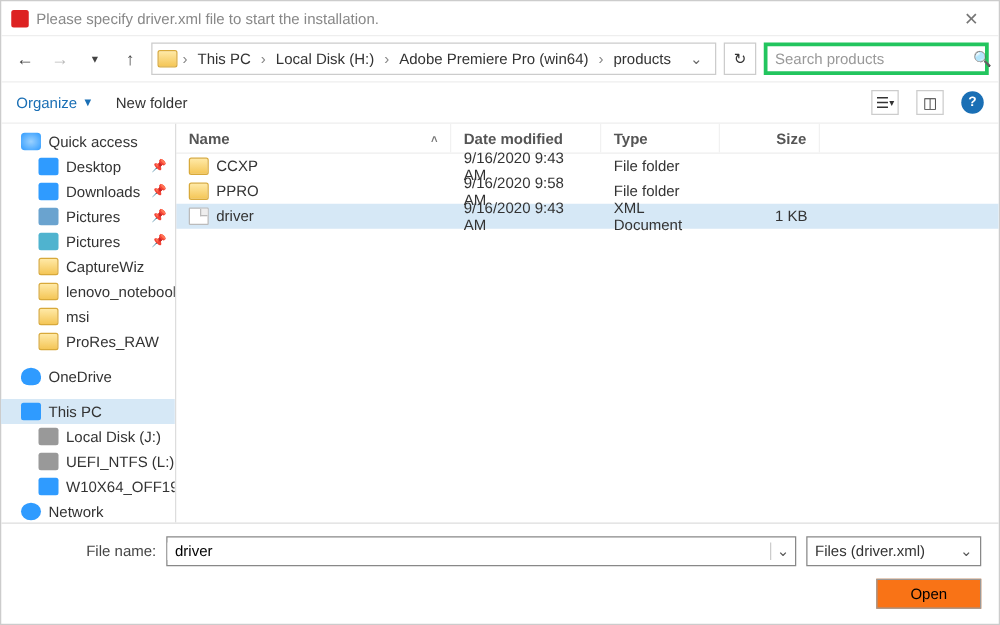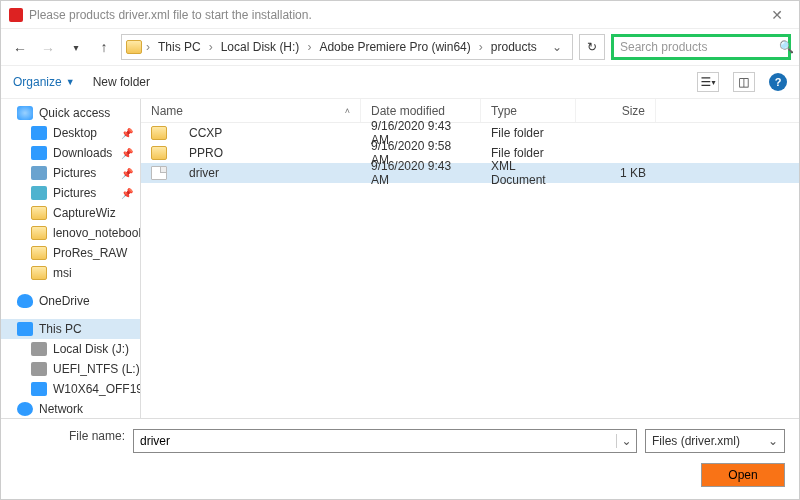--- a/index.html
+++ b/index.html
@@ -41,51 +41,51 @@
 .ico.pics { background: #4fb3cf; border-radius: 2px; }
 .ico.fld { background: linear-gradient(#ffe9a6,#f4c657); border: 1px solid #d8a93a; border-radius: 2px; }
 .ico.cloud { background: #2f9bff; border-radius: 50% 50% 40% 40%; }
 .ico.pc { background: #2f9bff; border-radius: 2px; }
 .ico.disk { background: #999; border-radius: 2px; }
 .ico.diskb { background: #2f9bff; border-radius: 2px; }
 .ico.net { background: #2f9bff; border-radius: 50%; }
 .pin { color: #888; margin-left: auto; font-size: 10px; }
 .filelist { flex: 1; display: flex; flex-direction: column; }
 .colhdr { display: flex; height: 24px; align-items: center; border-bottom: 1px solid #eee; color: #555; }
-.colhdr > div { padding: 0 10px; border-right: 1px solid #f1f1f1; height: 100%; display: flex; align-items: center; gap: 4px; }
+.colhdr > div { padding: 0 10px; border-right: 1px solid #f1f1f1; height: 100%; display: flex; align-items: center; gap: 4px; font-weight: bold; }
 .c-name { flex: 0 0 220px; }
 .c-date { flex: 0 0 120px; }
 .c-type { flex: 0 0 95px; }
 .c-size { flex: 0 0 80px; text-align: right; justify-content: flex-end; border-right: none; }
 .frow { display: flex; height: 20px; align-items: center; cursor: pointer; }
 .frow.sel { background: #d6e8f6; }
 .frow > div { padding: 0 10px; }
-.frow .c-name { display: flex; align-items: flex-end; gap: 22px; }
+.frow .c-name { display: flex; align-items: flex-end; gap: 6px; }
 .fico { width: 16px; height: 14px; flex: 0 0 auto; }
 .fico.fld { background: linear-gradient(#ffe9a6,#f4c657); border: 1px solid #d8a93a; border-radius: 2px; }
 .fico.file { background: #fff; border: 1px solid #bbb; border-radius: 1px; position: relative; }
 .fico.file::after { content: ""; position: absolute; top: 0; right: 0; width: 5px; height: 5px; background: #eee; border-left: 1px solid #bbb; border-bottom: 1px solid #bbb; }
 .footer { border-top: 1px solid #ddd; padding: 10px 14px 12px; }
-.fnrow { display: flex; gap: 8px; }
+.fnrow { display: flex; align-items: center; gap: 8px; }
 .fnlabel { width: 110px; text-align: right; color: #444; }
 .fninput { flex: 1; height: 24px; border: 1px solid #888; display: flex; align-items: center; }
 .fninput input { border: none; outline: none; flex: 1; padding: 0 6px; }
 .fninput .dd { width: 20px; text-align: center; border-left: 1px solid #ccc; color: #555; cursor: pointer; }
 .ftcombo { width: 140px; height: 24px; border: 1px solid #888; display: flex; align-items: center; padding: 0 6px; cursor: pointer; }
 .ftcombo .dd { margin-left: auto; color: #555; }
 .btnrow { display: flex; justify-content: flex-end; gap: 8px; margin-top: 10px; }
 .wbtn { width: 84px; height: 24px; border: 1px solid #999; background: #f97316; cursor: pointer; }
 .sortcaret { font-size: 9px; color: #777; }
 </style>
 </head>
 <body>
 
 <div class="titlebar">
   <div class="app-icon"></div>
-  <span>Please products driver.xml file to start the installation.</span>
+  <span>Please specify driver.xml file to start the installation.</span>
   <div class="closebtn">✕</div>
 </div>
 
 <div class="navrow">
   <div class="navarrow">←</div>
   <div class="navarrow disabled">→</div>
   <div class="navarrow" style="font-size:10px;">▾</div>
   <div class="navarrow">↑</div>
   <div class="breadcrumb">
     <div class="fld"></div>
@@ -148,25 +148,25 @@
       <div class="treeitem sub">
         <div class="ico fld"></div>
         <span>CaptureWiz</span>
       </div>
       <div class="treeitem sub">
         <div class="ico fld"></div>
         <span>lenovo_notebook</span>
       </div>
       <div class="treeitem sub">
         <div class="ico fld"></div>
+        <span>msi</span>
+      </div>
+      <div class="treeitem sub">
+        <div class="ico fld"></div>
         <span>ProRes_RAW</span>
-      </div>
-      <div class="treeitem sub">
-        <div class="ico fld"></div>
-        <span>msi</span>
       </div>
       <div class="treeitem" style="margin-top: 8px;">
         <div class="ico cloud"></div>
         <span>OneDrive</span>
       </div>
       <div class="treeitem sel" style="margin-top: 8px;">
         <div class="ico pc"></div>
         <span>This PC</span>
       </div>
       <div class="treeitem sub">

